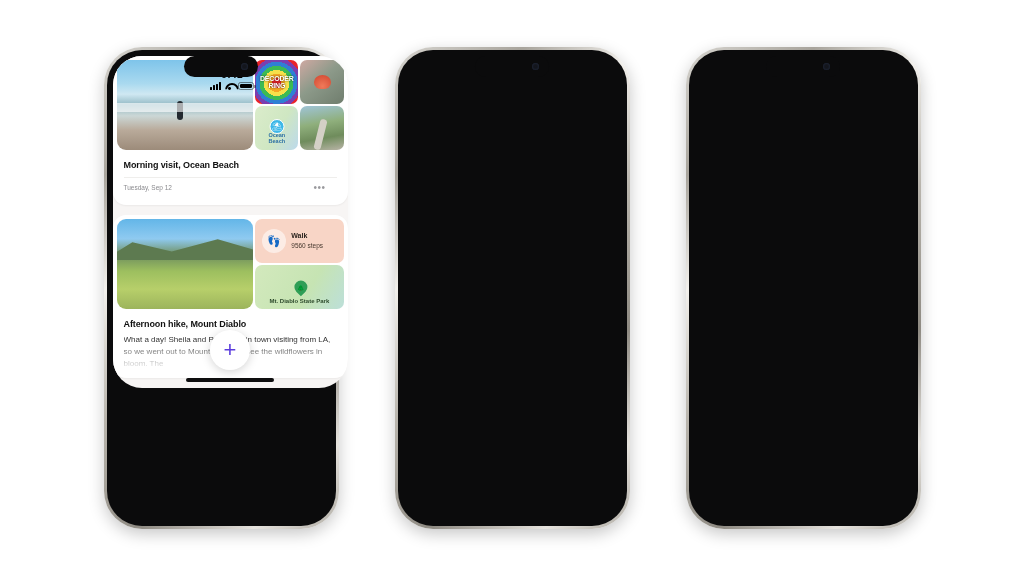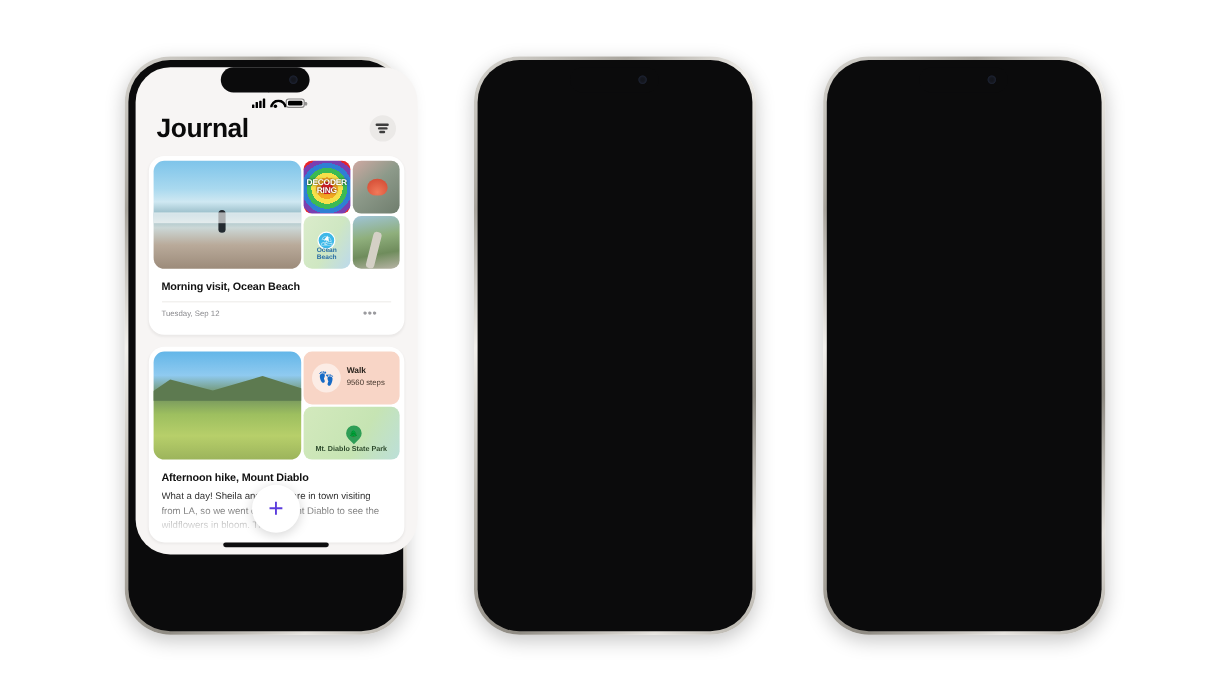--- a/index.html
+++ b/index.html
@@ -71,21 +71,21 @@
   .filter-btn {
     width:22px; height:22px; border-radius:50%; background:#ebe9e7;
     display:flex; align-items:center; justify-content:center; flex-direction:column; gap:1.6px;
   }
   .filter-btn i { display:block; height:1.6px; background:#3d3d3d; border-radius:1px; }
   .filter-btn i:nth-child(1){width:11px;}
   .filter-btn i:nth-child(2){width:8px;}
   .filter-btn i:nth-child(3){width:5px;}
 
   .entry {
-    margin:0 11px 10px; background:#fff; border-radius:13px; overflow:hidden;
+    margin:0 0 10px; background:#fff; border-radius:13px; overflow:hidden;
     box-shadow:0 1px 2px rgba(0,0,0,.05);
   }
   .entry-media { display:flex; gap:2px; height:98px; padding:4px; }
   .media-main { flex:1.55; border-radius:9px; overflow:hidden; position:relative; }
   .media-side { flex:1; display:flex; flex-direction:column; gap:2px; }
   .media-row { flex:1; display:flex; gap:2px; }
   .media-cell { flex:1; border-radius:7px; overflow:hidden; position:relative; }
 
   
   .img-beach { background:linear-gradient(#7ec4ea 0%,#a9d9ef 26%,#cfe8f2 38%,#93b9c4 50%,#cbd7d6 62%,#b9aa9a 78%,#9c8b7a 100%); }
@@ -219,28 +219,20 @@
               <i></i>
               <i></i>
               <i></i>
               <i></i>
             </span>
           <span class="wifi"></span>
           <span class="batt"></span>
         </div>
       </div>
 
-      <div class="journal-head">
-        <div class="journal-title">Journal</div>
-        <div class="filter-btn">
-            <i></i>
-            <i></i>
-            <i></i>
-          </div>
-      </div>
 
       <div class="entry">
         <div class="entry-media">
           <div class="media-main img-beach"></div>
           <div class="media-side">
             <div class="media-row">
               <div class="media-cell img-decoder">
                 <div class="deco-txt">
                   <span>DECODER</span>
                   <span>RING</span>

